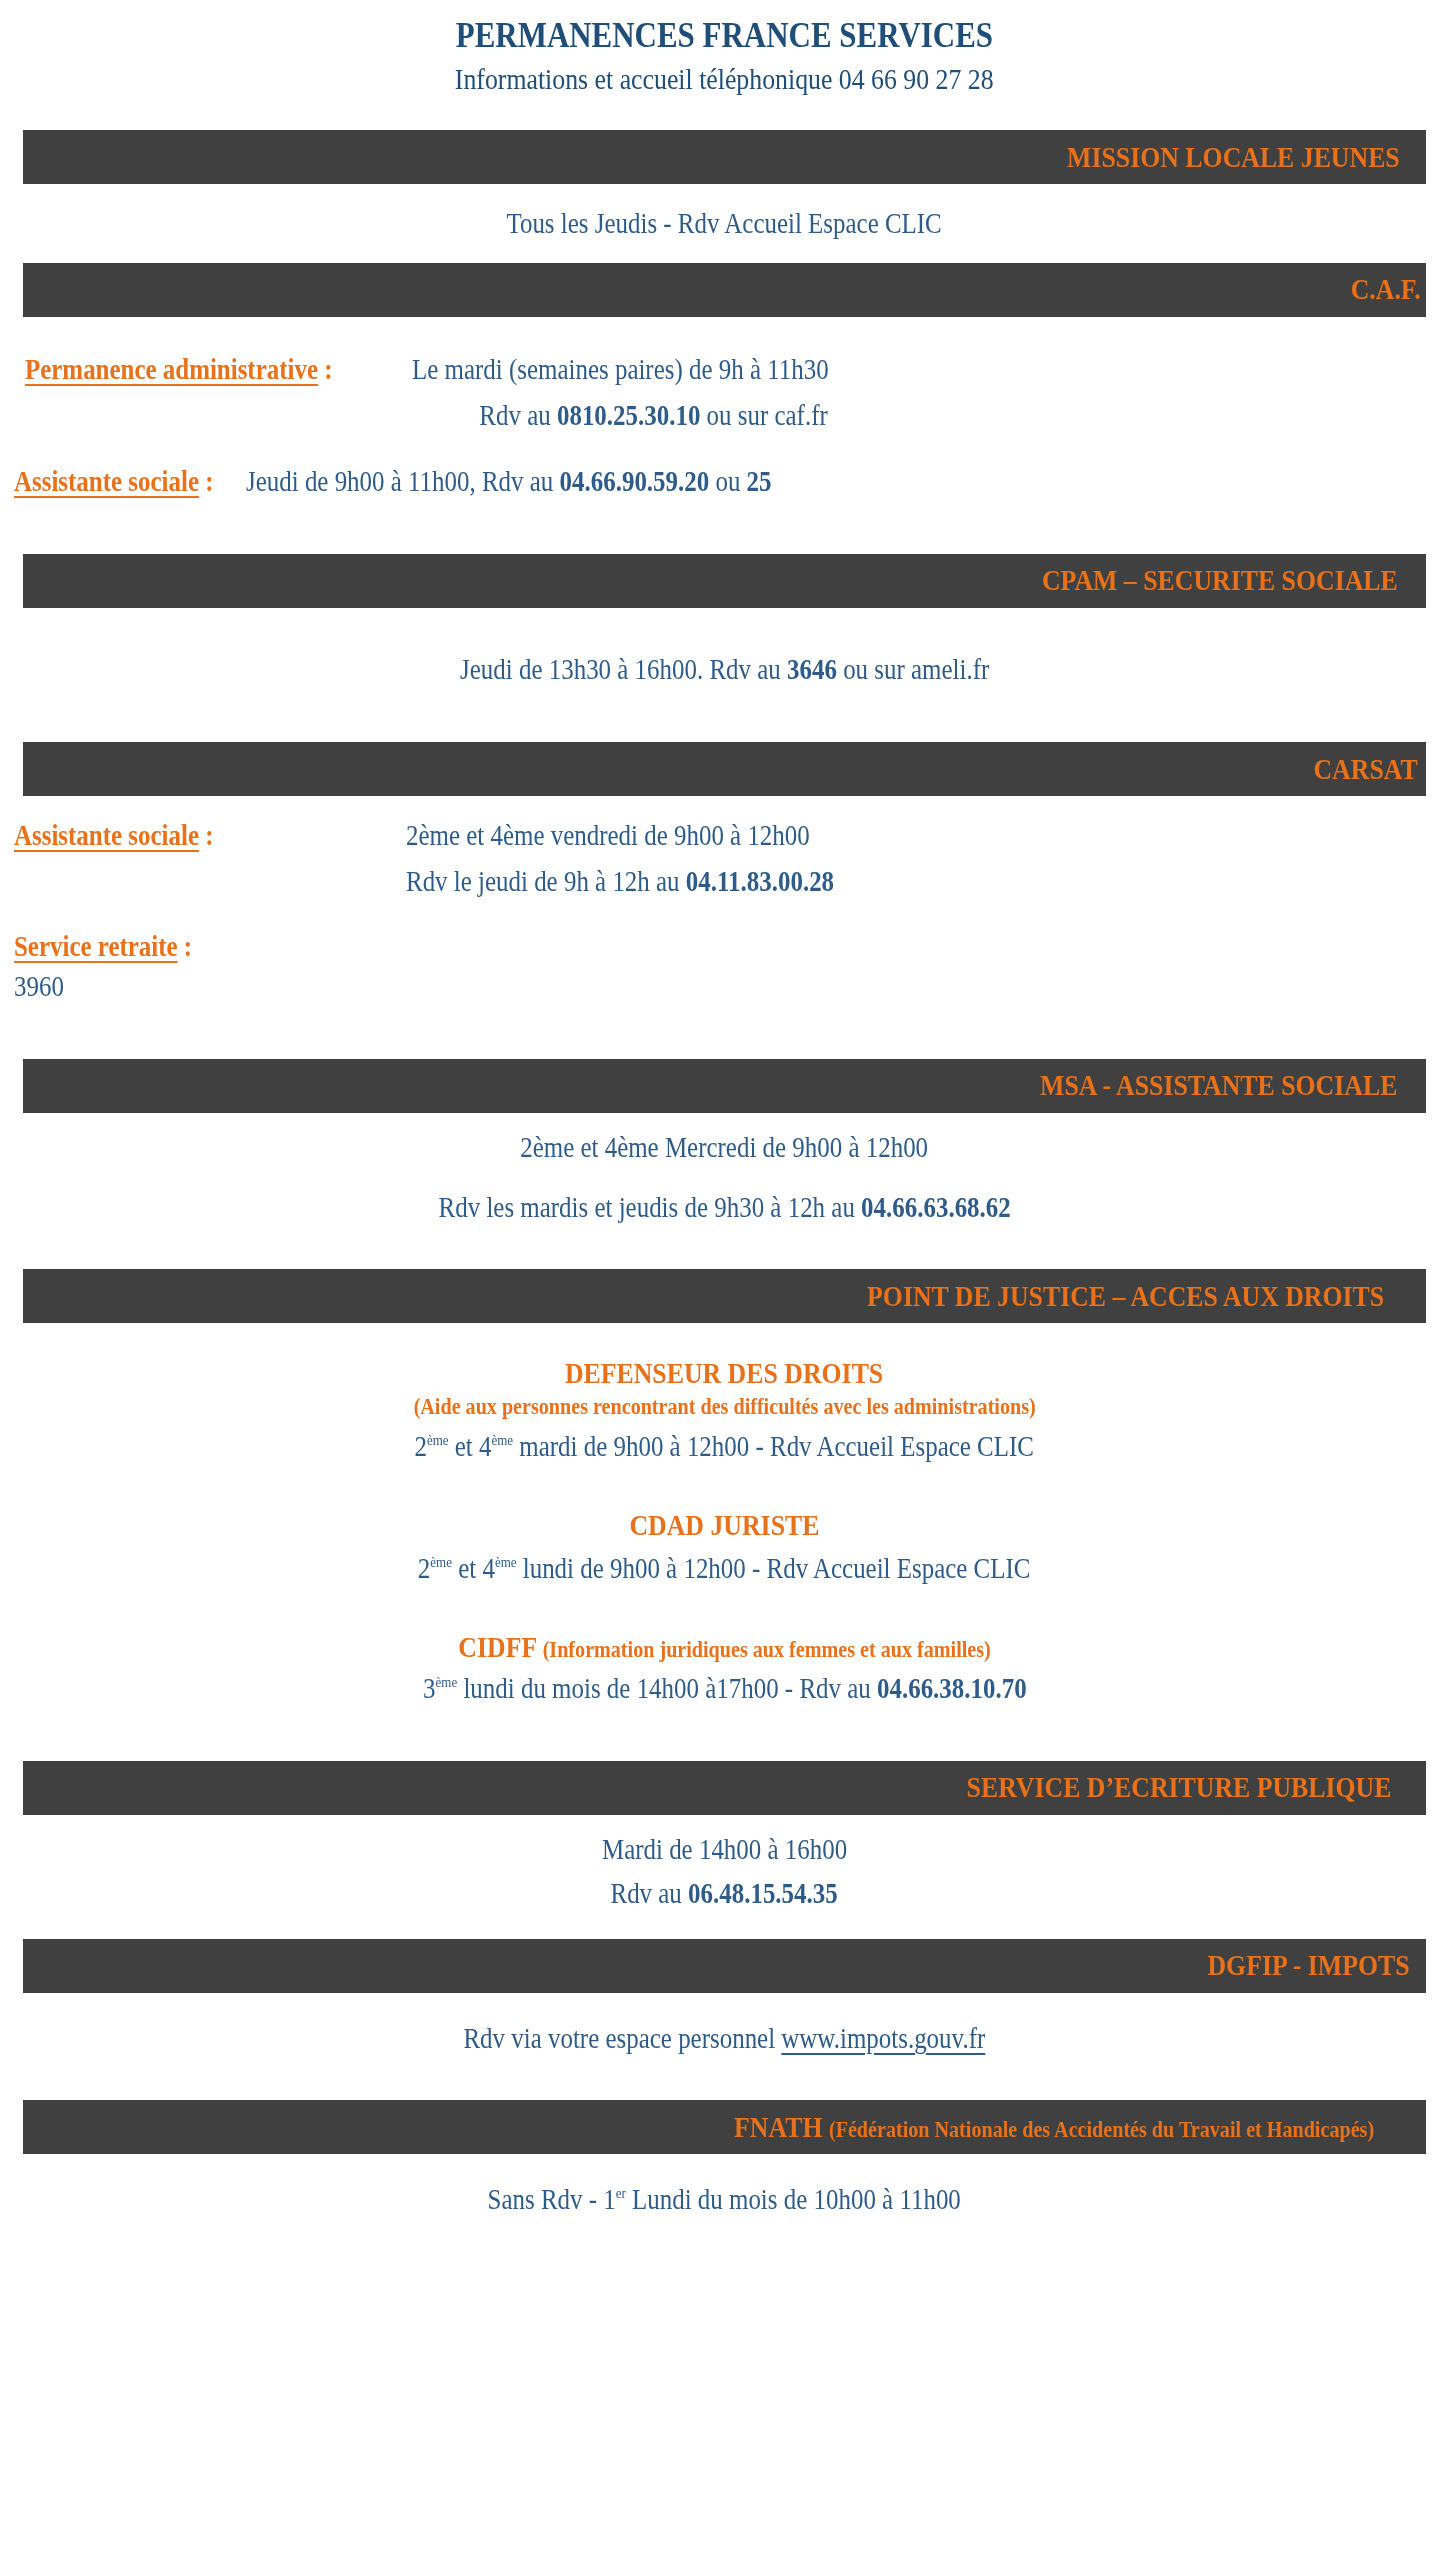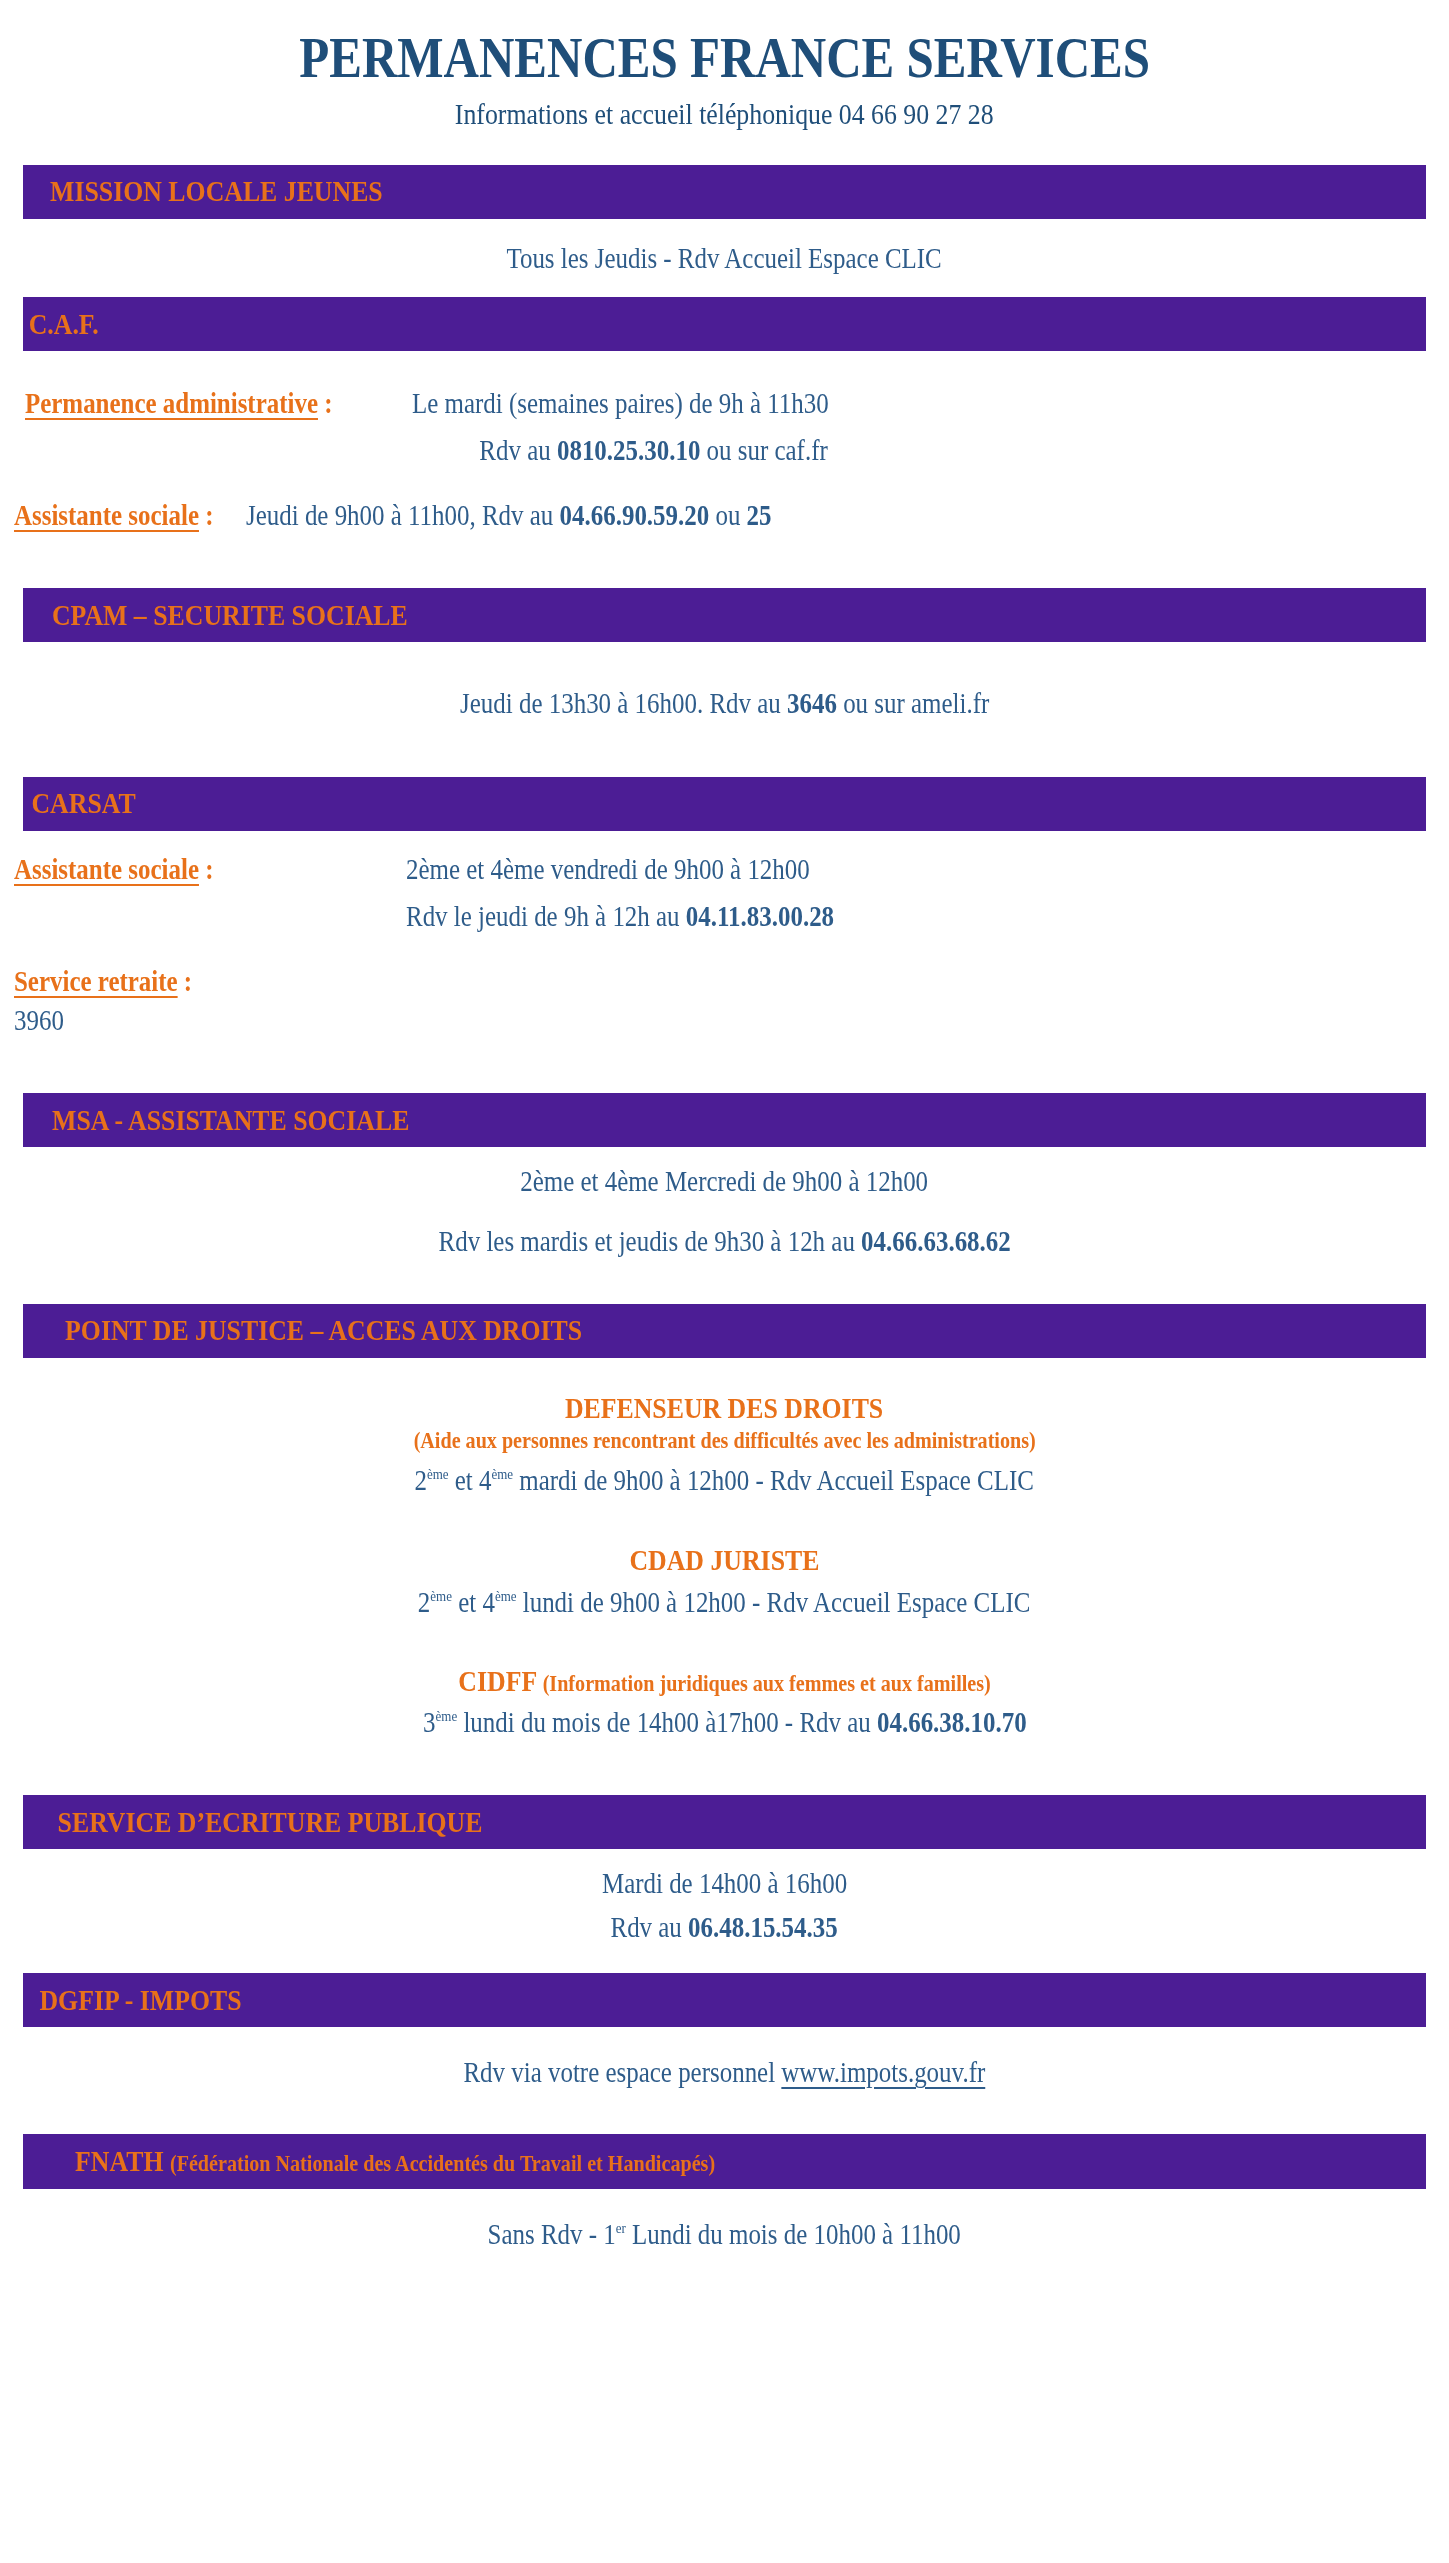--- a/index.html
+++ b/index.html
@@ -34,41 +34,41 @@
   .cond-l {
     display: inline-block;
     transform: scaleX(0.86);
     transform-origin: left center;
     white-space: nowrap;
   }
 
   
   .title {
     text-align: center;
-    font-size: 57px;
+    font-size: 36px;
     font-weight: bold;
     color: #1F4E79;
     letter-spacing: 0px;
-    padding-top: 26px;
+    padding-top: 15px;
     line-height: 1.12;
   }
   .subtitle {
     text-align: center;
     font-size: 30px;
     font-weight: normal;
     color: #1F4E79;
     line-height: 1.2;
     margin-top: 6px;
   }
 
   
   .band {
-    background: #4c1d95;
+    background: #404040;
     margin: 0 22.6px 0 22.6px;
-    text-align: left;
+    text-align: right;
     padding: 10.6px 0 12px 0;
   }
   .band .band-title {
     font-size: 30px;
     font-weight: bold;
     color: #E8711A;
     line-height: 1.05;
     white-space: nowrap;
   }
   .band .band-title .paren {

